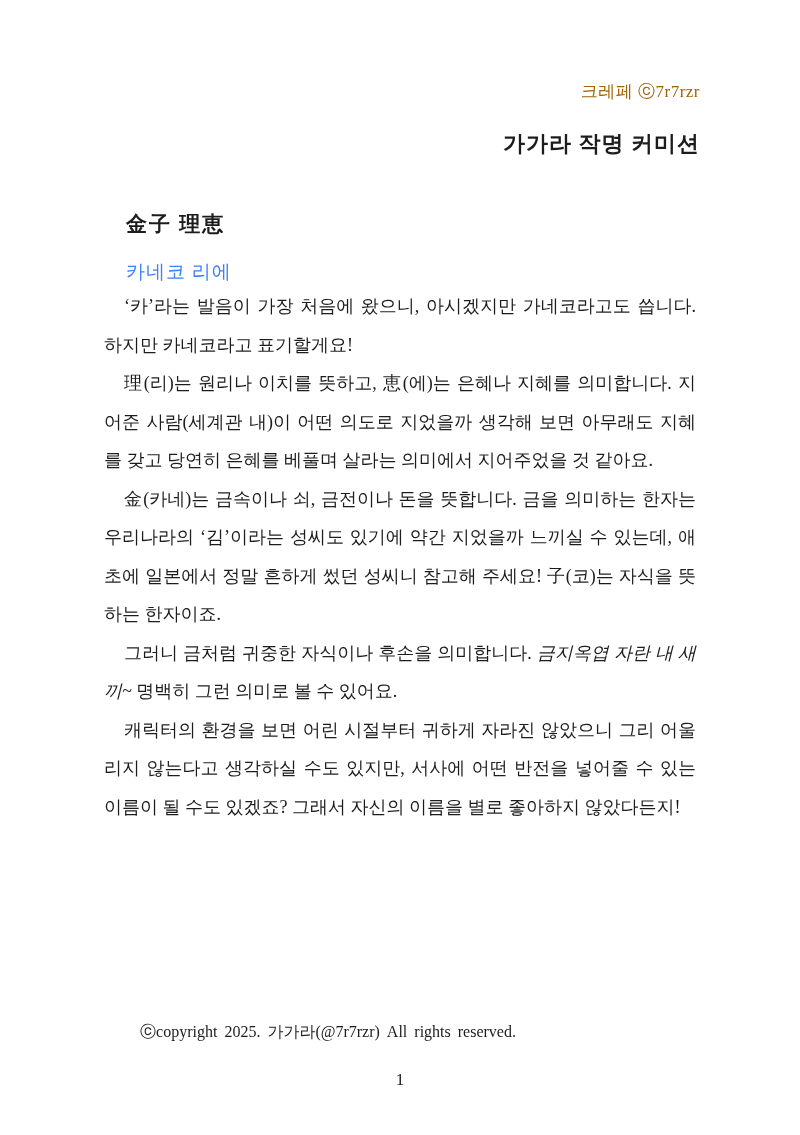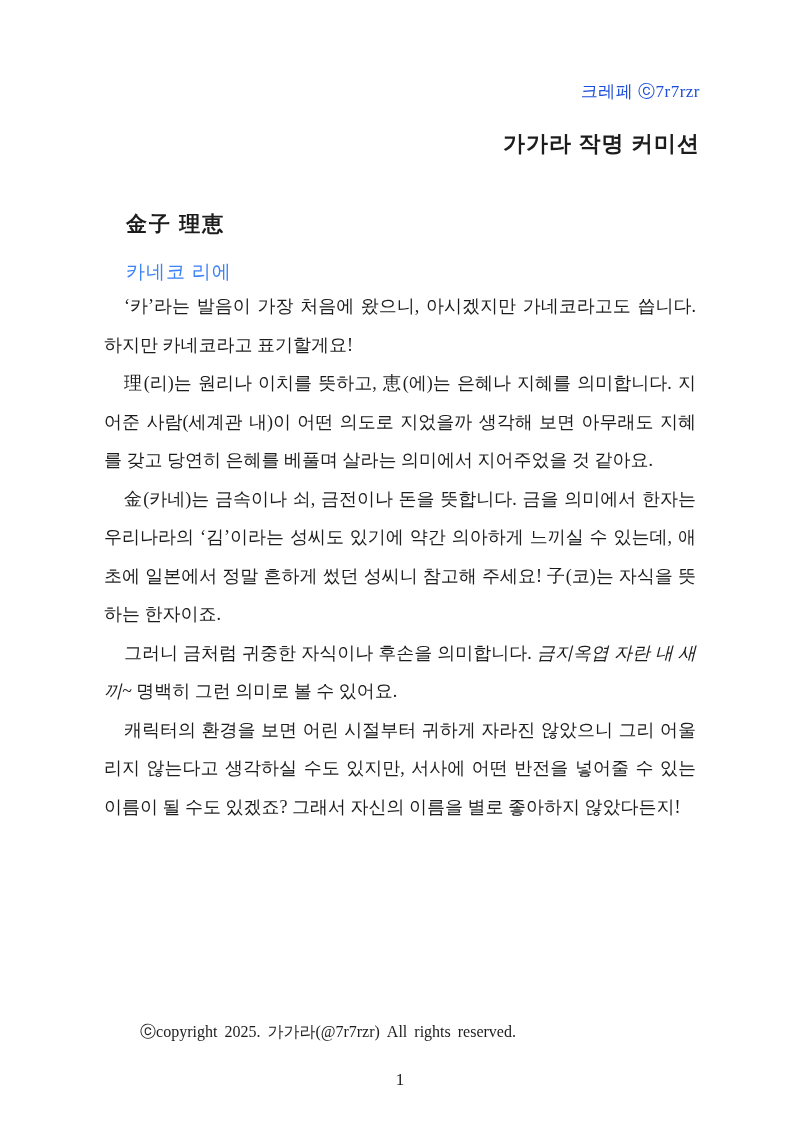--- a/index.html
+++ b/index.html
@@ -15,21 +15,21 @@
     font-family: "Liberation Serif", "DejaVu Serif", serif;
     color: #1c1c1c;
     overflow: hidden;
   }
   .credit {
     position: absolute;
     top: 80px;
     right: 100px;
     font-size: 17px;
     letter-spacing: 0.5px;
-    color: #1d4ed8;
+    color: #a16207;
     white-space: nowrap;
   }
   .doc-title {
     position: absolute;
     top: 129px;
     right: 100px;
     margin: 0;
     font-size: 22px;
     font-weight: 700;
     letter-spacing: 1px;
@@ -99,21 +99,21 @@
 
   <h2 class="doc-title">가가라 작명 커미션</h2>
 
   <h1 class="name-hanja">金子 理恵</h1>
 
   <div class="name-reading">카네코 리에</div>
 
   <div class="body-text">
     <p><span>‘카’라는 발음이 가장 처음에 왔으니, 아시겠지만 가네코라고도 씁니다. 하지만 카네코라고 표기할게요!</span></p>
     <p><span>理(리)는 원리나 이치를 뜻하고, 恵(에)는 은혜나 지혜를 의미합니다. 지어준 사람(세계관 내)이 어떤 의도로 지었을까 생각해 보면 아무래도 지혜를 갖고 당연히 은혜를 베풀며 살라는 의미에서 지어주었을 것 같아요.</span></p>
-    <p><span>金(카네)는 금속이나 쇠, 금전이나 돈을 뜻합니다. 금을 의미에서 한자는 우리나라의 ‘김’이라는 성씨도 있기에 약간 의아하게 느끼실 수 있는데, 애초에 일본에서 정말 흔하게 썼던 성씨니 참고해 주세요! 子(코)는 자식을 뜻하는 한자이죠.</span></p>
+    <p><span>金(카네)는 금속이나 쇠, 금전이나 돈을 뜻합니다. 금을 의미하는 한자는 우리나라의 ‘김’이라는 성씨도 있기에 약간 지었을까 느끼실 수 있는데, 애초에 일본에서 정말 흔하게 썼던 성씨니 참고해 주세요! 子(코)는 자식을 뜻하는 한자이죠.</span></p>
     <p><span>그러니 금처럼 귀중한 자식이나 후손을 의미합니다. </span><em class="accent-italic">금지옥엽 자란 내 새끼~</em><span> 명백히 그런 의미로 볼 수 있어요.</span></p>
     <p><span>캐릭터의 환경을 보면 어린 시절부터 귀하게 자라진 않았으니 그리 어울리지 않는다고 생각하실 수도 있지만, 서사에 어떤 반전을 넣어줄 수 있는 이름이 될 수도 있겠죠? 그래서 자신의 이름을 별로 좋아하지 않았다든지!</span></p>
   </div>
 
   <div class="footer">ⓒcopyright 2025. 가가라(@7r7rzr) All rights reserved.</div>
 
   <div class="page-num">1</div>
 
 </div>
 

